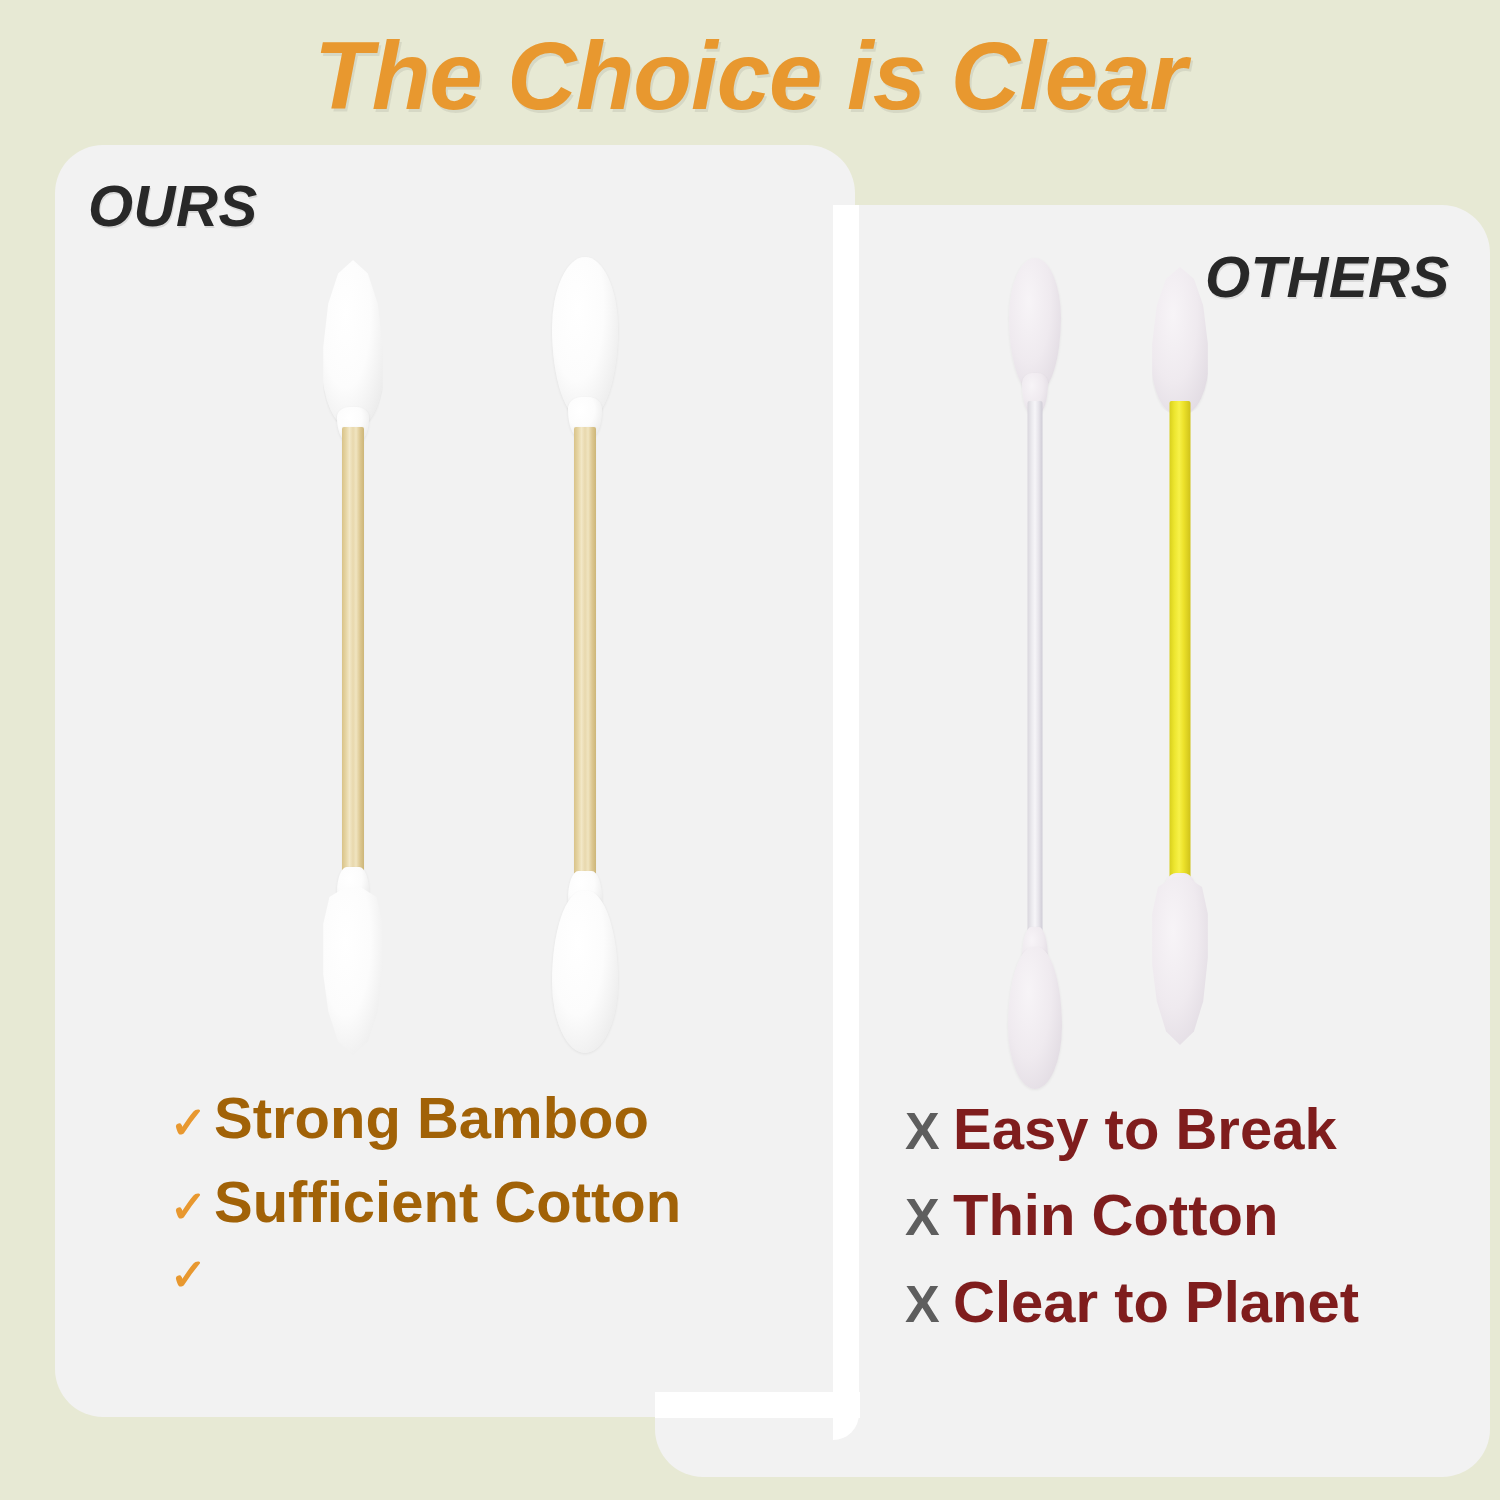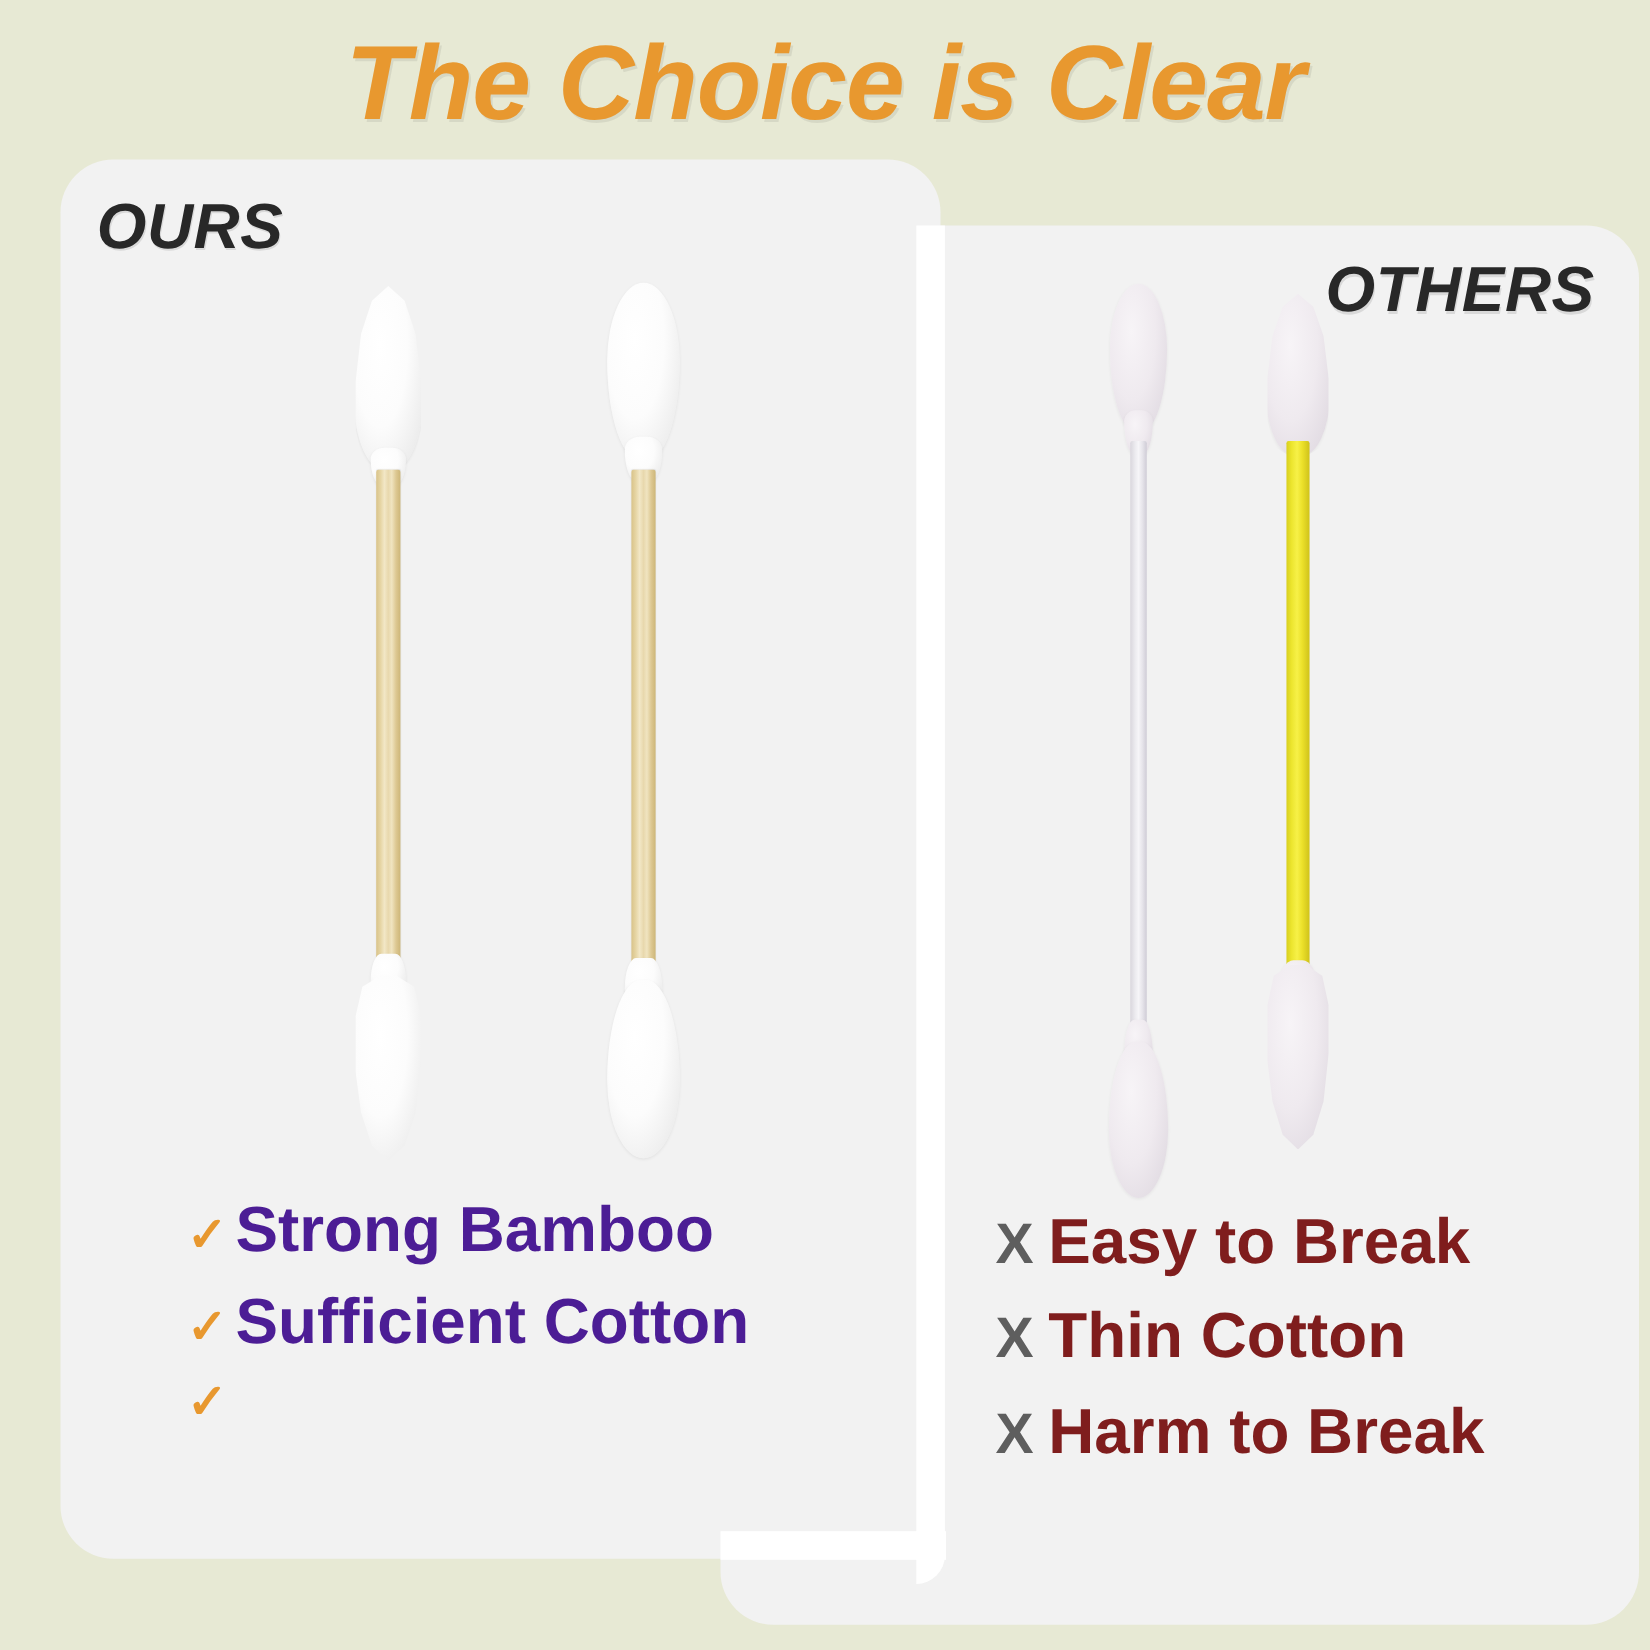--- a/index.html
+++ b/index.html
@@ -82,21 +82,21 @@
     font-size: 58px;
     font-weight: bold;
     font-style: italic;
     color: #282828;
     letter-spacing: 0.5px;
     text-shadow: 1px 2px 0 rgba(0,0,0,0.10);
     white-space: nowrap;
     z-index: 6;
   }
   .label-ours   { left: 88px;  top: 172px; }
-  .label-others { left: 1205px; top: 230px; }
+  .label-others { left: 1205px; top: 243px; }
 
   
   .swab-stage { position: absolute; z-index: 5; }
   .stage-ours   { left: 55px;  top: 145px; width: 800px; height: 920px; }
   .stage-others { left: 655px; top: 205px; width: 835px; height: 900px; }
 
   .swab {
     position: absolute;
     top: 0;
     height: 100%;
@@ -195,21 +195,21 @@
   .mark-cross {
     width: 48px;
     font-size: 52px;
     color: #5e5e5e;
   }
   .feature-text {
     font-size: 58px;
     font-weight: bold;
     line-height: 1.18;
   }
-  .list-ours .feature-text   { color: #4c1d95; }
+  .list-ours .feature-text   { color: #a16207; }
   .list-others .feature-text { color: #7f1d1d; }
 </style>
 </head>
 <body>
 
 <div class="title">The Choice is Clear</div>
 
 <div class="card card-ours"></div>
 
 <div class="card card-others"></div>
@@ -278,15 +278,15 @@
   <div class="feature-row">
     <span class="mark mark-cross">X</span>
     <span class="feature-text">Easy to Break</span>
   </div>
   <div class="feature-row">
     <span class="mark mark-cross">X</span>
     <span class="feature-text">Thin Cotton</span>
   </div>
   <div class="feature-row">
     <span class="mark mark-cross">X</span>
-    <span class="feature-text">Harm to Break</span>
+    <span class="feature-text">Clear to Planet</span>
   </div>
 </div>
 
 </body></html>

